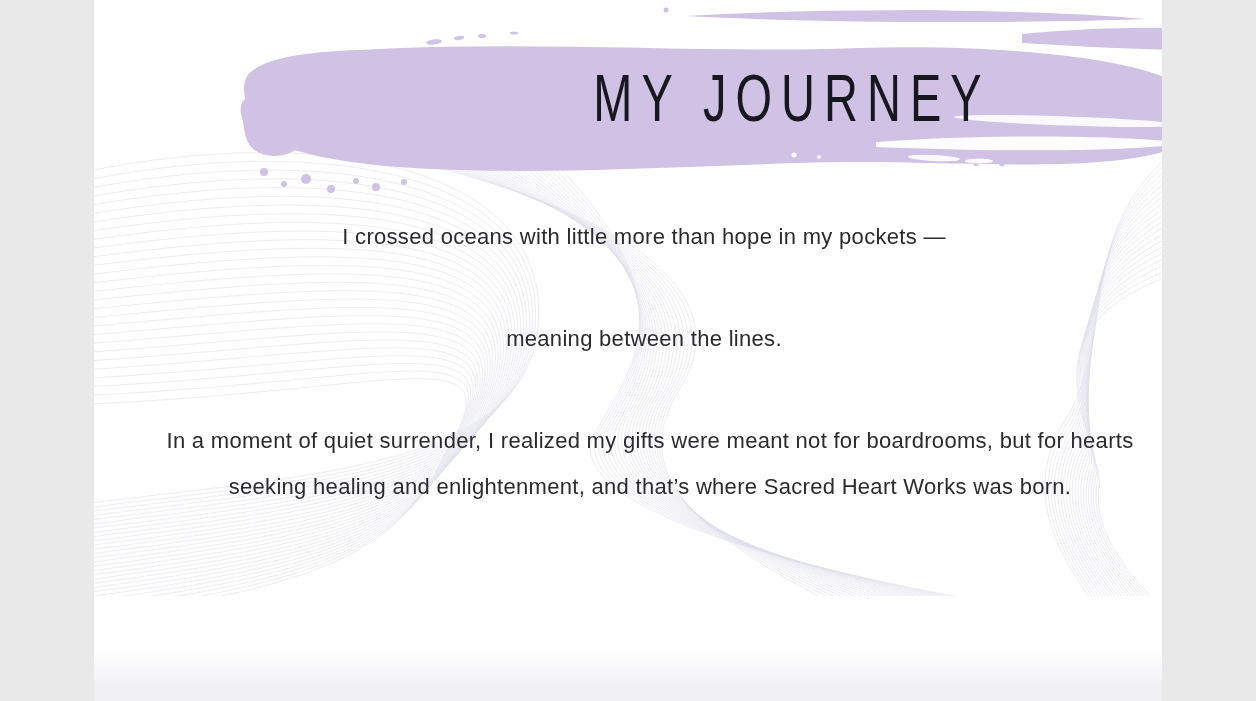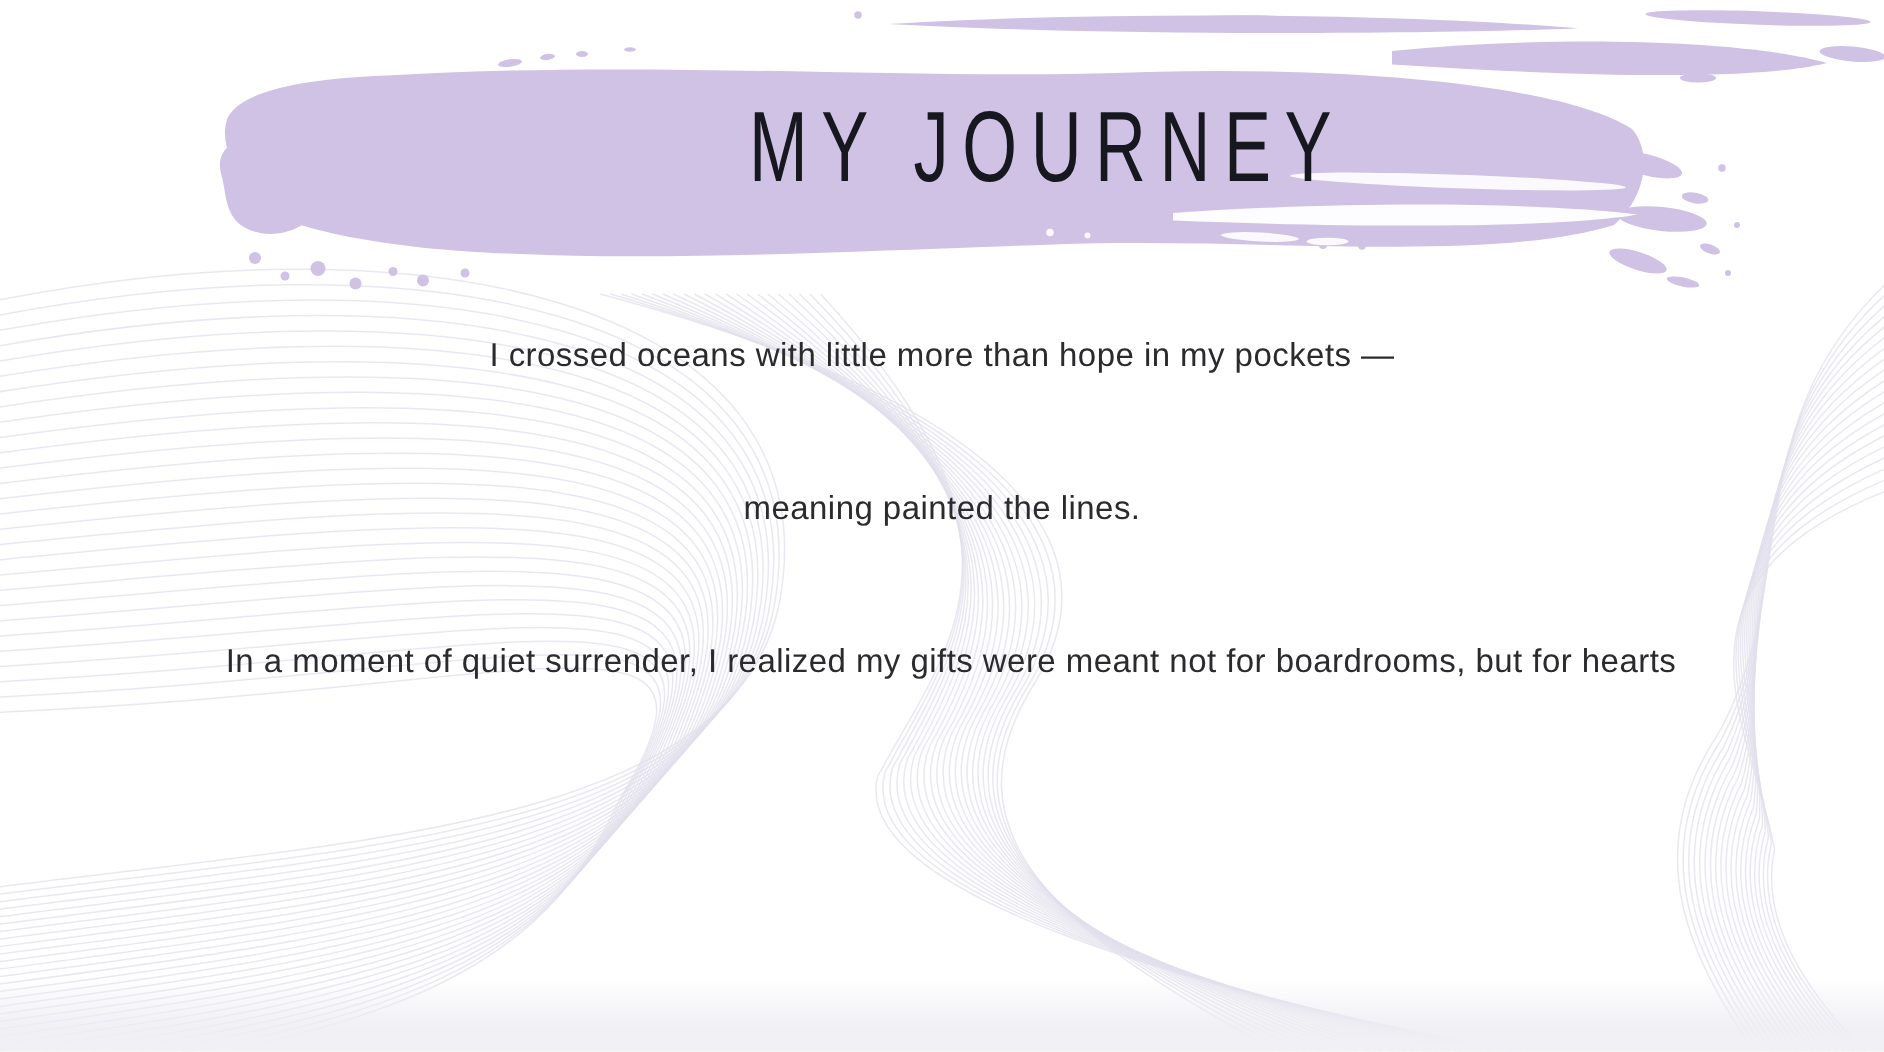--- a/index.html
+++ b/index.html
@@ -7,21 +7,21 @@
     --title-text:#17171f;
     --body-text:#2b2b2e;
     --wave-line:#e0dfec;
     --footer-band:#f1f1f5;
     --background:#ffffff;
   }
   html,body{margin:0;padding:0;}
   body{background:#e9e9e9;font-family:"Liberation Sans",sans-serif;}
   .stage{
     position:relative;
-    width:1256px;height:701px;
+    width:1068px;height:701px;
     margin:0 auto;
     background:var(--background,#ffffff);
     overflow:hidden;
     text-decoration:underline;
   }
   
   .waves{position:absolute;inset:0;z-index:1;}
   .waves path{fill:none;stroke:var(--wave-line,#e0dfec);stroke-width:1;opacity:.72;}
   
   .banner{position:absolute;left:140px;top:0;width:1116px;height:200px;z-index:2;}
@@ -41,20 +41,21 @@
     white-space:nowrap;
   }
   
   .content{
     position:absolute;top:214px;left:0;width:100%;z-index:3;
     text-align:center;
     color:var(--body-text,#2b2b2e);
     font-size:22px;
     line-height:46px;
     letter-spacing:.3px;
+    padding-left:16px;
   }
   .content p{margin:0 0 56px 0;}
   .content p:last-child{margin-bottom:0;margin-left:12px;}
   .content .line{display:block;}
   
   .footer-band{
     position:absolute;left:0;right:0;bottom:0;height:50px;z-index:4;
     background:linear-gradient(to bottom, rgba(241,241,245,0) 0%, rgba(237,237,243,.85) 70%, var(--footer-band,#f1f1f5) 100%);
     pointer-events:none;
   }
@@ -193,21 +194,22 @@
       </g>
     </svg>
     <h1 class="page-title">MY JOURNEY</h1>
   </div>
 
   <div class="content">
     <p>
       <span class="line">I crossed oceans with little more than hope in my pockets —</span>
     </p>
     <p>
-      <span class="line">meaning painted the lines.</span>
+      <span class="line">meaning between the lines.</span>
     </p>
     <p>
       <span class="line">In a moment of quiet surrender, I realized my gifts were meant not for boardrooms, but for hearts</span>
+      <span class="line">seeking healing and enlightenment, and that’s where Sacred Heart Works was born.</span>
     </p>
   </div>
 
   <div class="footer-band"></div>
 </div>
 
 </body></html>

